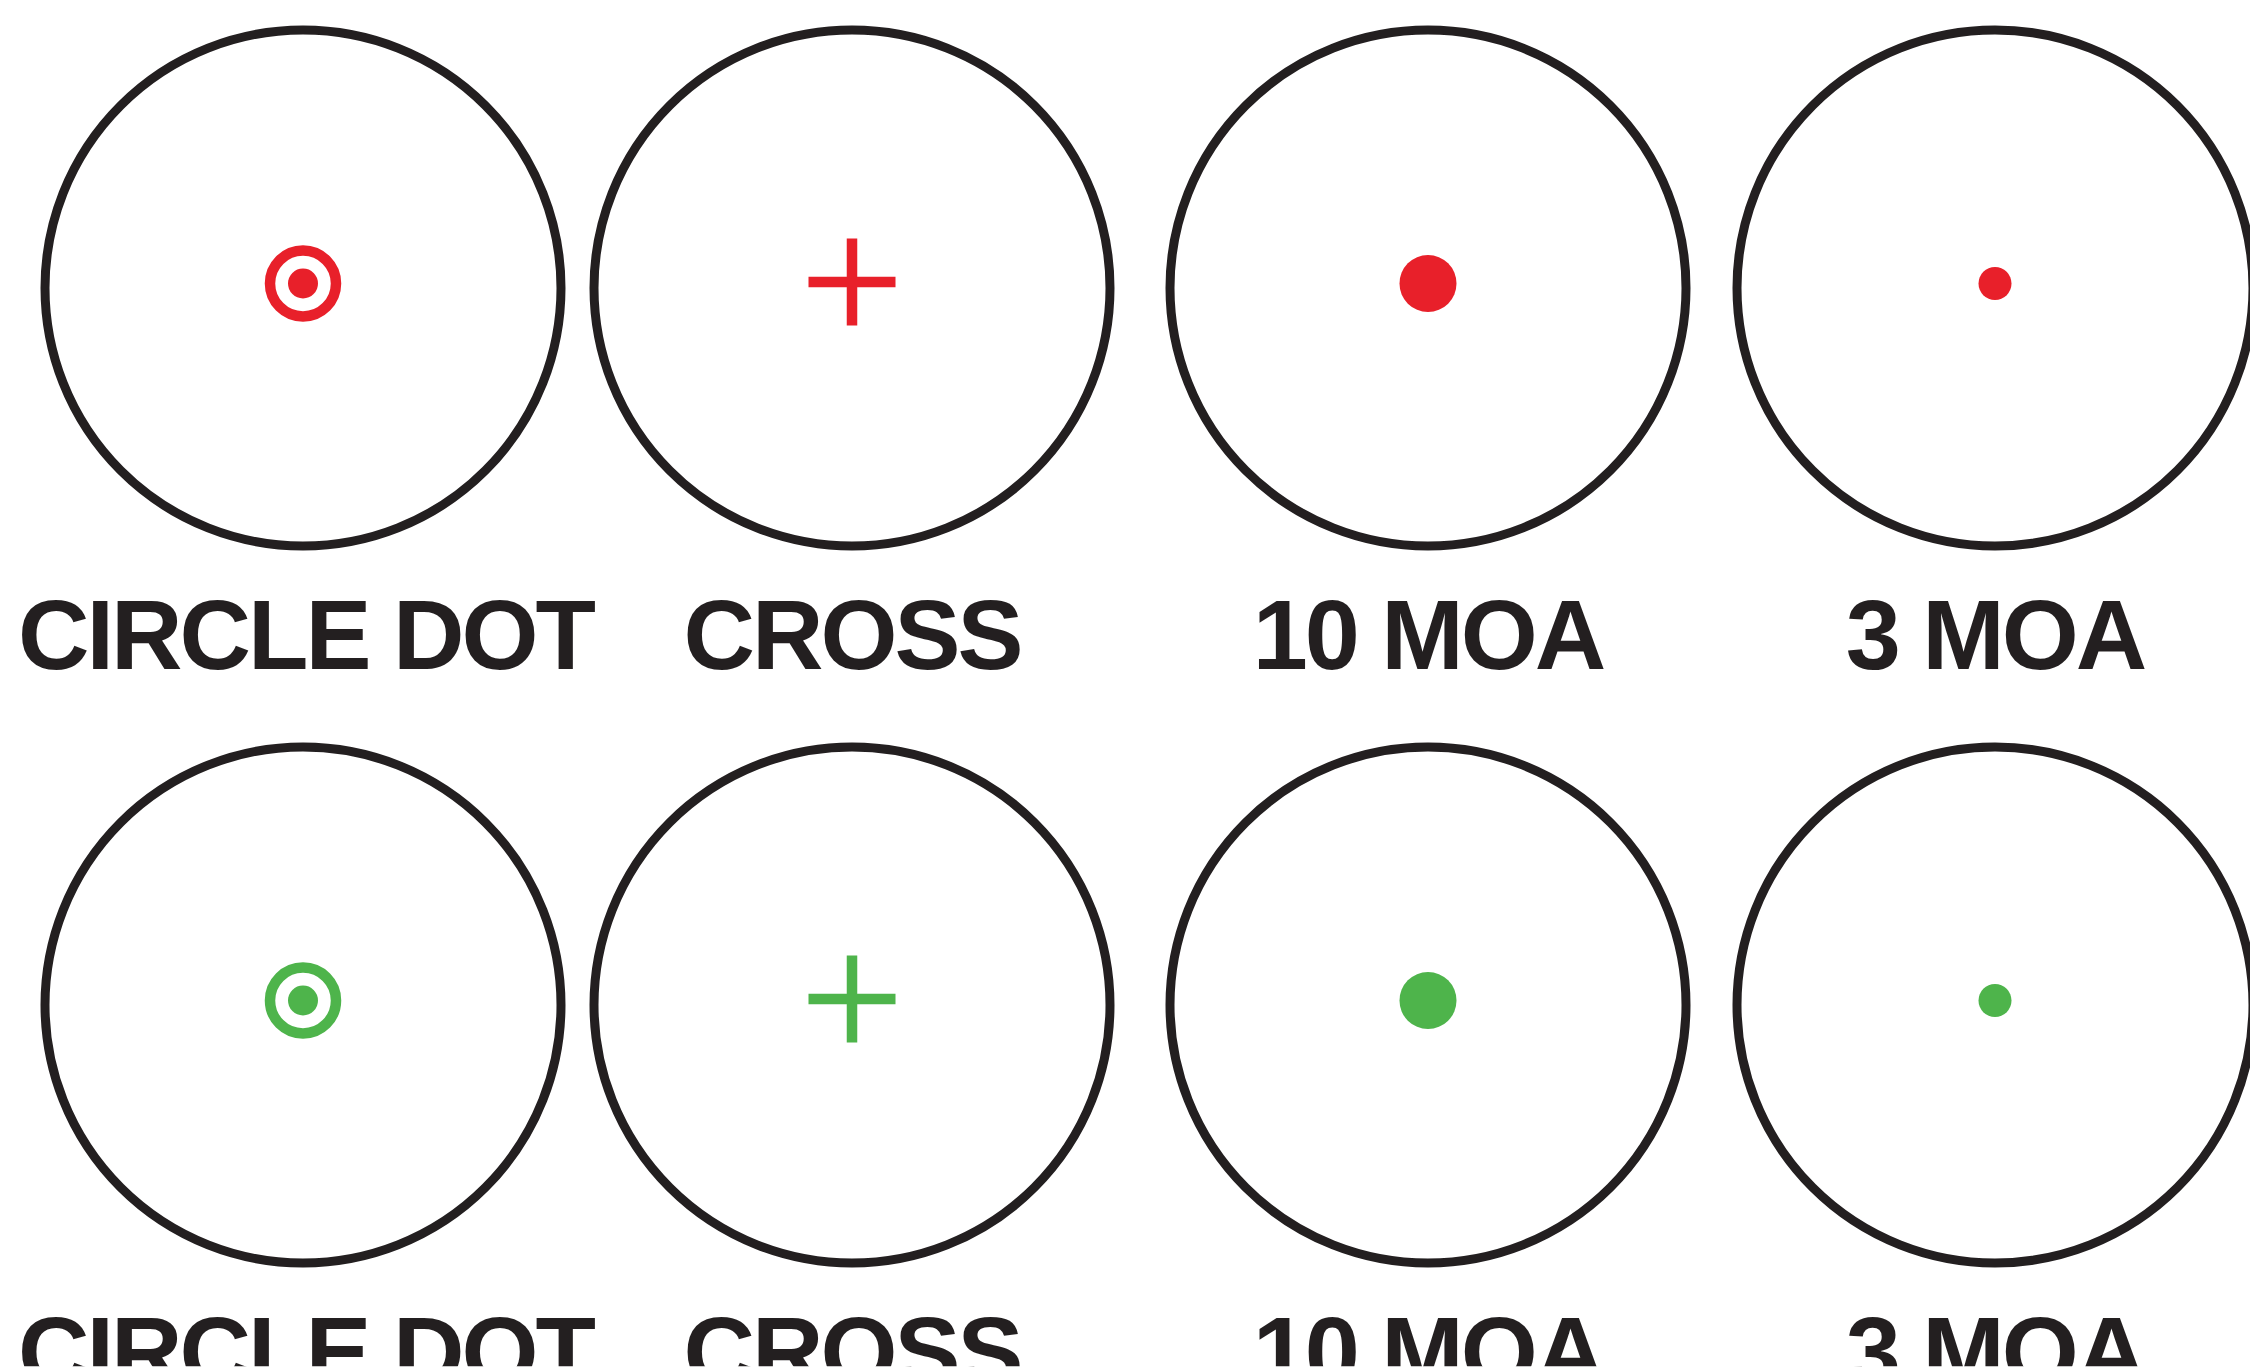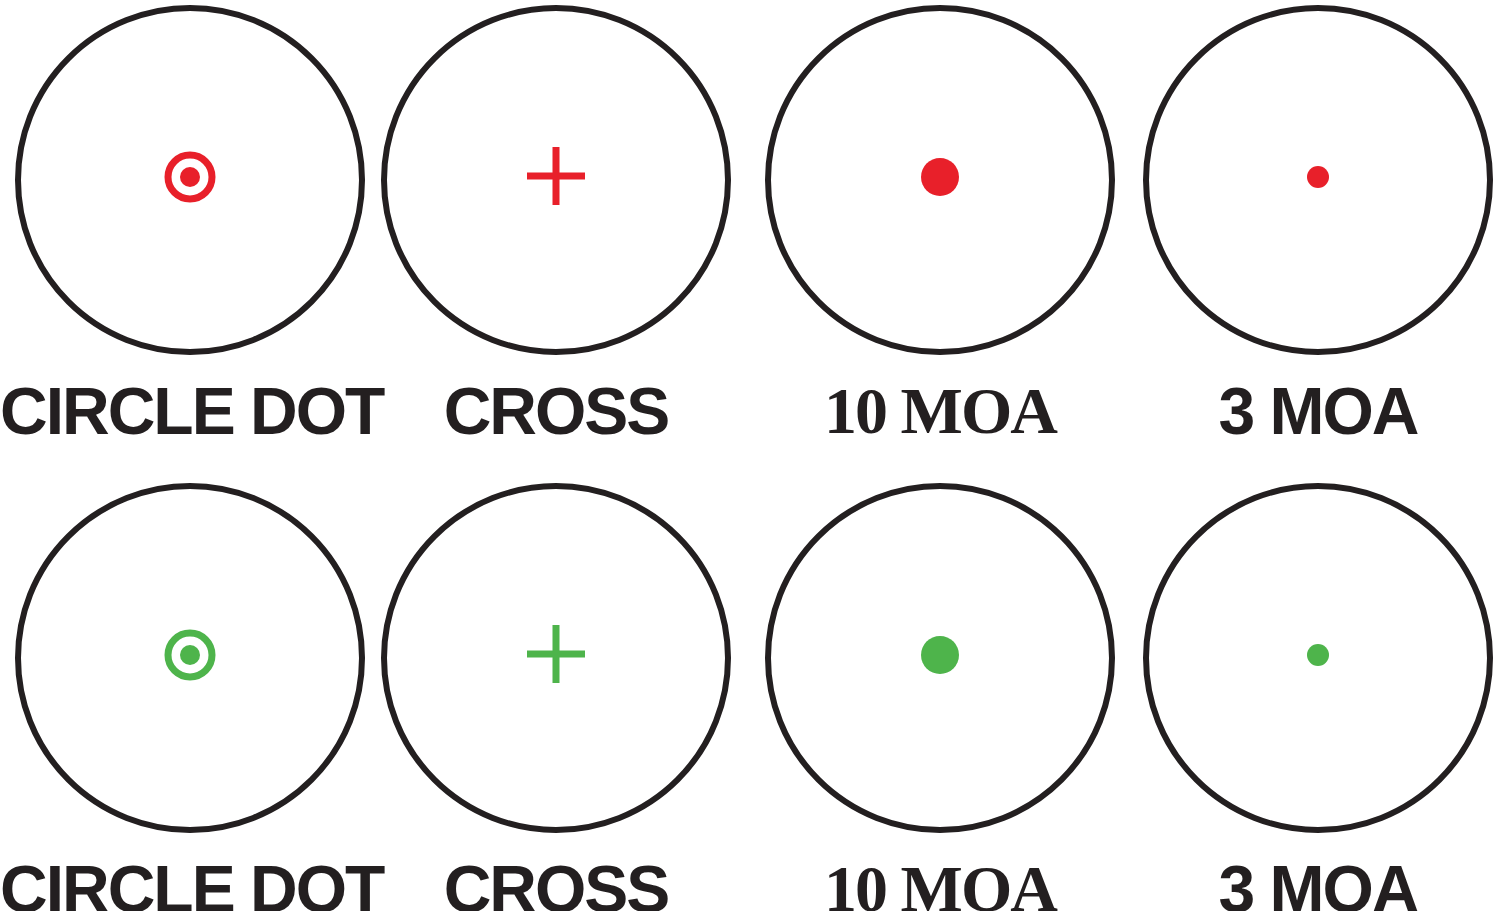--- a/index.html
+++ b/index.html
@@ -21,25 +21,25 @@
     width: 1500px;
     height: 433px;
   }
   .row-red   { top: 0; }
   .row-green { top: 478px; }
   .cell {
     position: absolute;
     top: 0;
     width: 380px;
     margin: 0;
-    padding: 0;
+    padding: 12px;
   }
   .cell-1 { left: 0; }
   .cell-2 { left: 366px; }
-  .cell-3 { left: 750px; font-family: Liberation Serif, serif; }
+  .cell-3 { left: 750px; }
   .cell-4 { left: 1128px; }
   .scope {
     width: 360px;
     height: 360px;
     margin: 0 auto;
   }
   .scope svg { display: block; }
   .label {
     margin-top: 18px;
     text-align: center;

